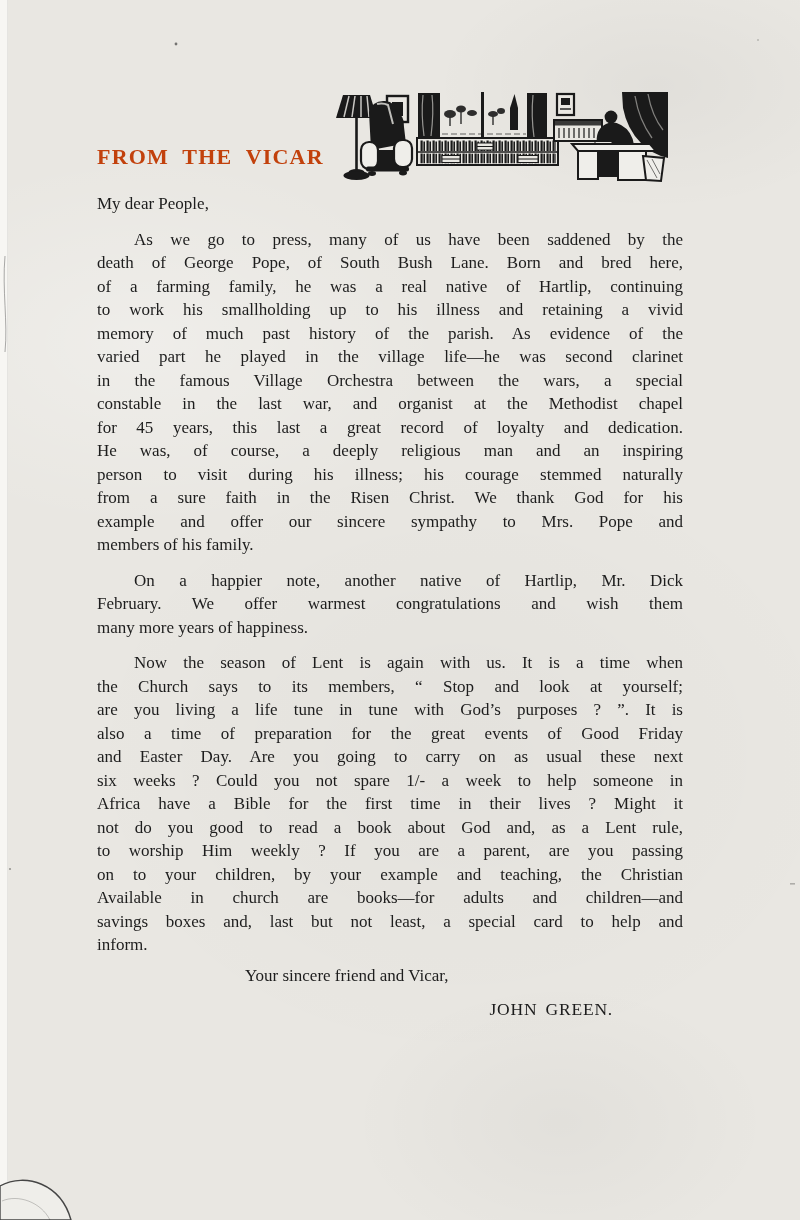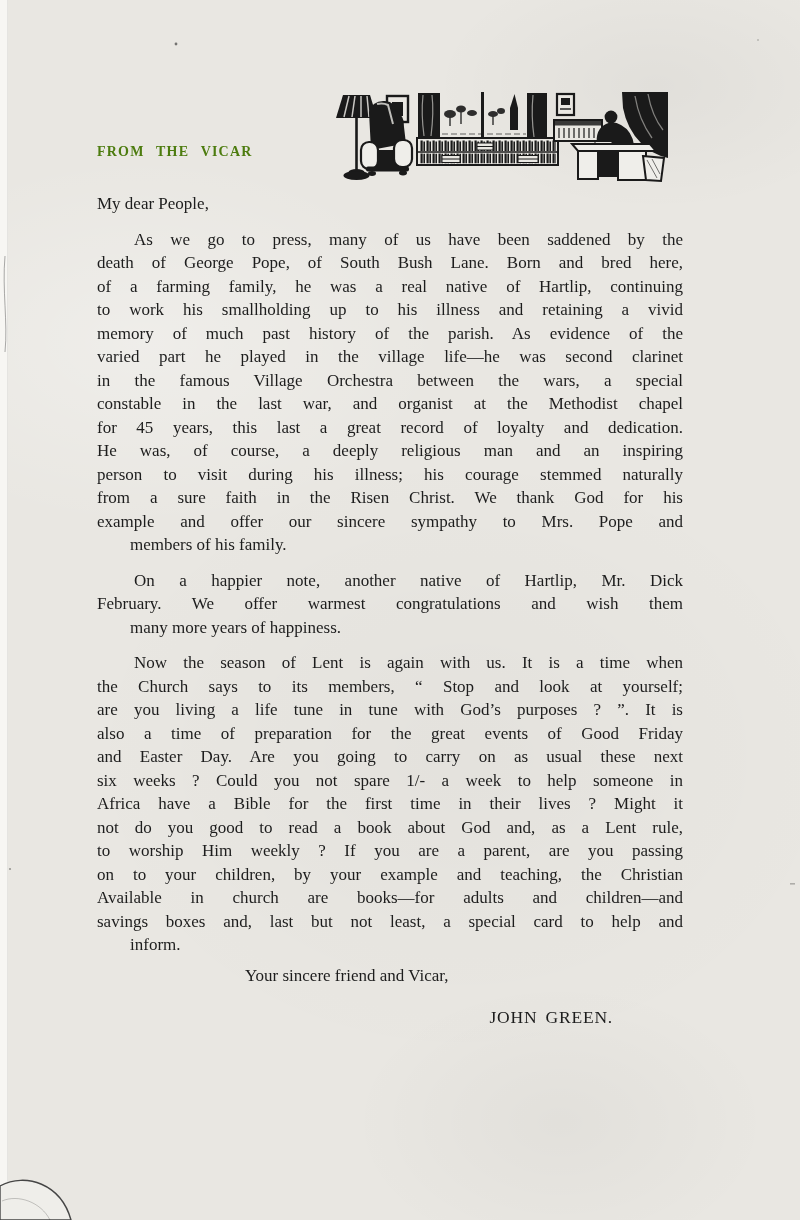--- a/index.html
+++ b/index.html
@@ -13,41 +13,41 @@
       #e9e7e2;
     font-family:"Liberation Serif", serif;
     color:#1d1d1d;
   }
   .page-edge-left{
     position:absolute;left:0;top:0;width:7px;height:1220px;
     background:#f7f6f3;border-right:1px solid rgba(0,0,0,.07);
   }
   .heading{
     position:absolute;left:97px;top:144px;
-    font-size:14px;font-weight:bold;letter-spacing:1.2px;word-spacing:7px;
-    color:#4d7c0f;
+    font-size:22px;font-weight:bold;letter-spacing:1.2px;word-spacing:7px;
+    color:#c2410c;
   }
   .illustration{
     position:absolute;left:330px;top:92px;width:340px;height:100px;
   }
   .content{
     position:absolute;left:97px;top:192px;width:586px;
   }
   .salutation{font-size:17px;line-height:23.5px;}
   .para{margin-top:12px;}
   .line{
     font-size:17px;line-height:23.5px;
     text-align:justify;text-align-last:justify;
     white-space:normal;
   }
-  .line.last{text-align-last:left;margin-left:33px;}
+  .line.last{text-align-last:left;}
   .para .line:first-child{text-indent:37px;}
   .closing{margin-top:7px;padding-left:148px;font-size:17px;line-height:23.5px;}
   .signature{
-    margin-top:19px;text-align:right;padding-right:70px;
+    margin-top:11px;text-align:right;padding-right:70px;
     font-size:17.5px;letter-spacing:.8px;word-spacing:3px;line-height:23.5px;
   }
   .overlay{
     position:absolute;left:0;top:0;width:800px;height:1220px;pointer-events:none;
   }
 </style>
 </head>
 <body>
 
 <div class="page-edge-left"></div>

